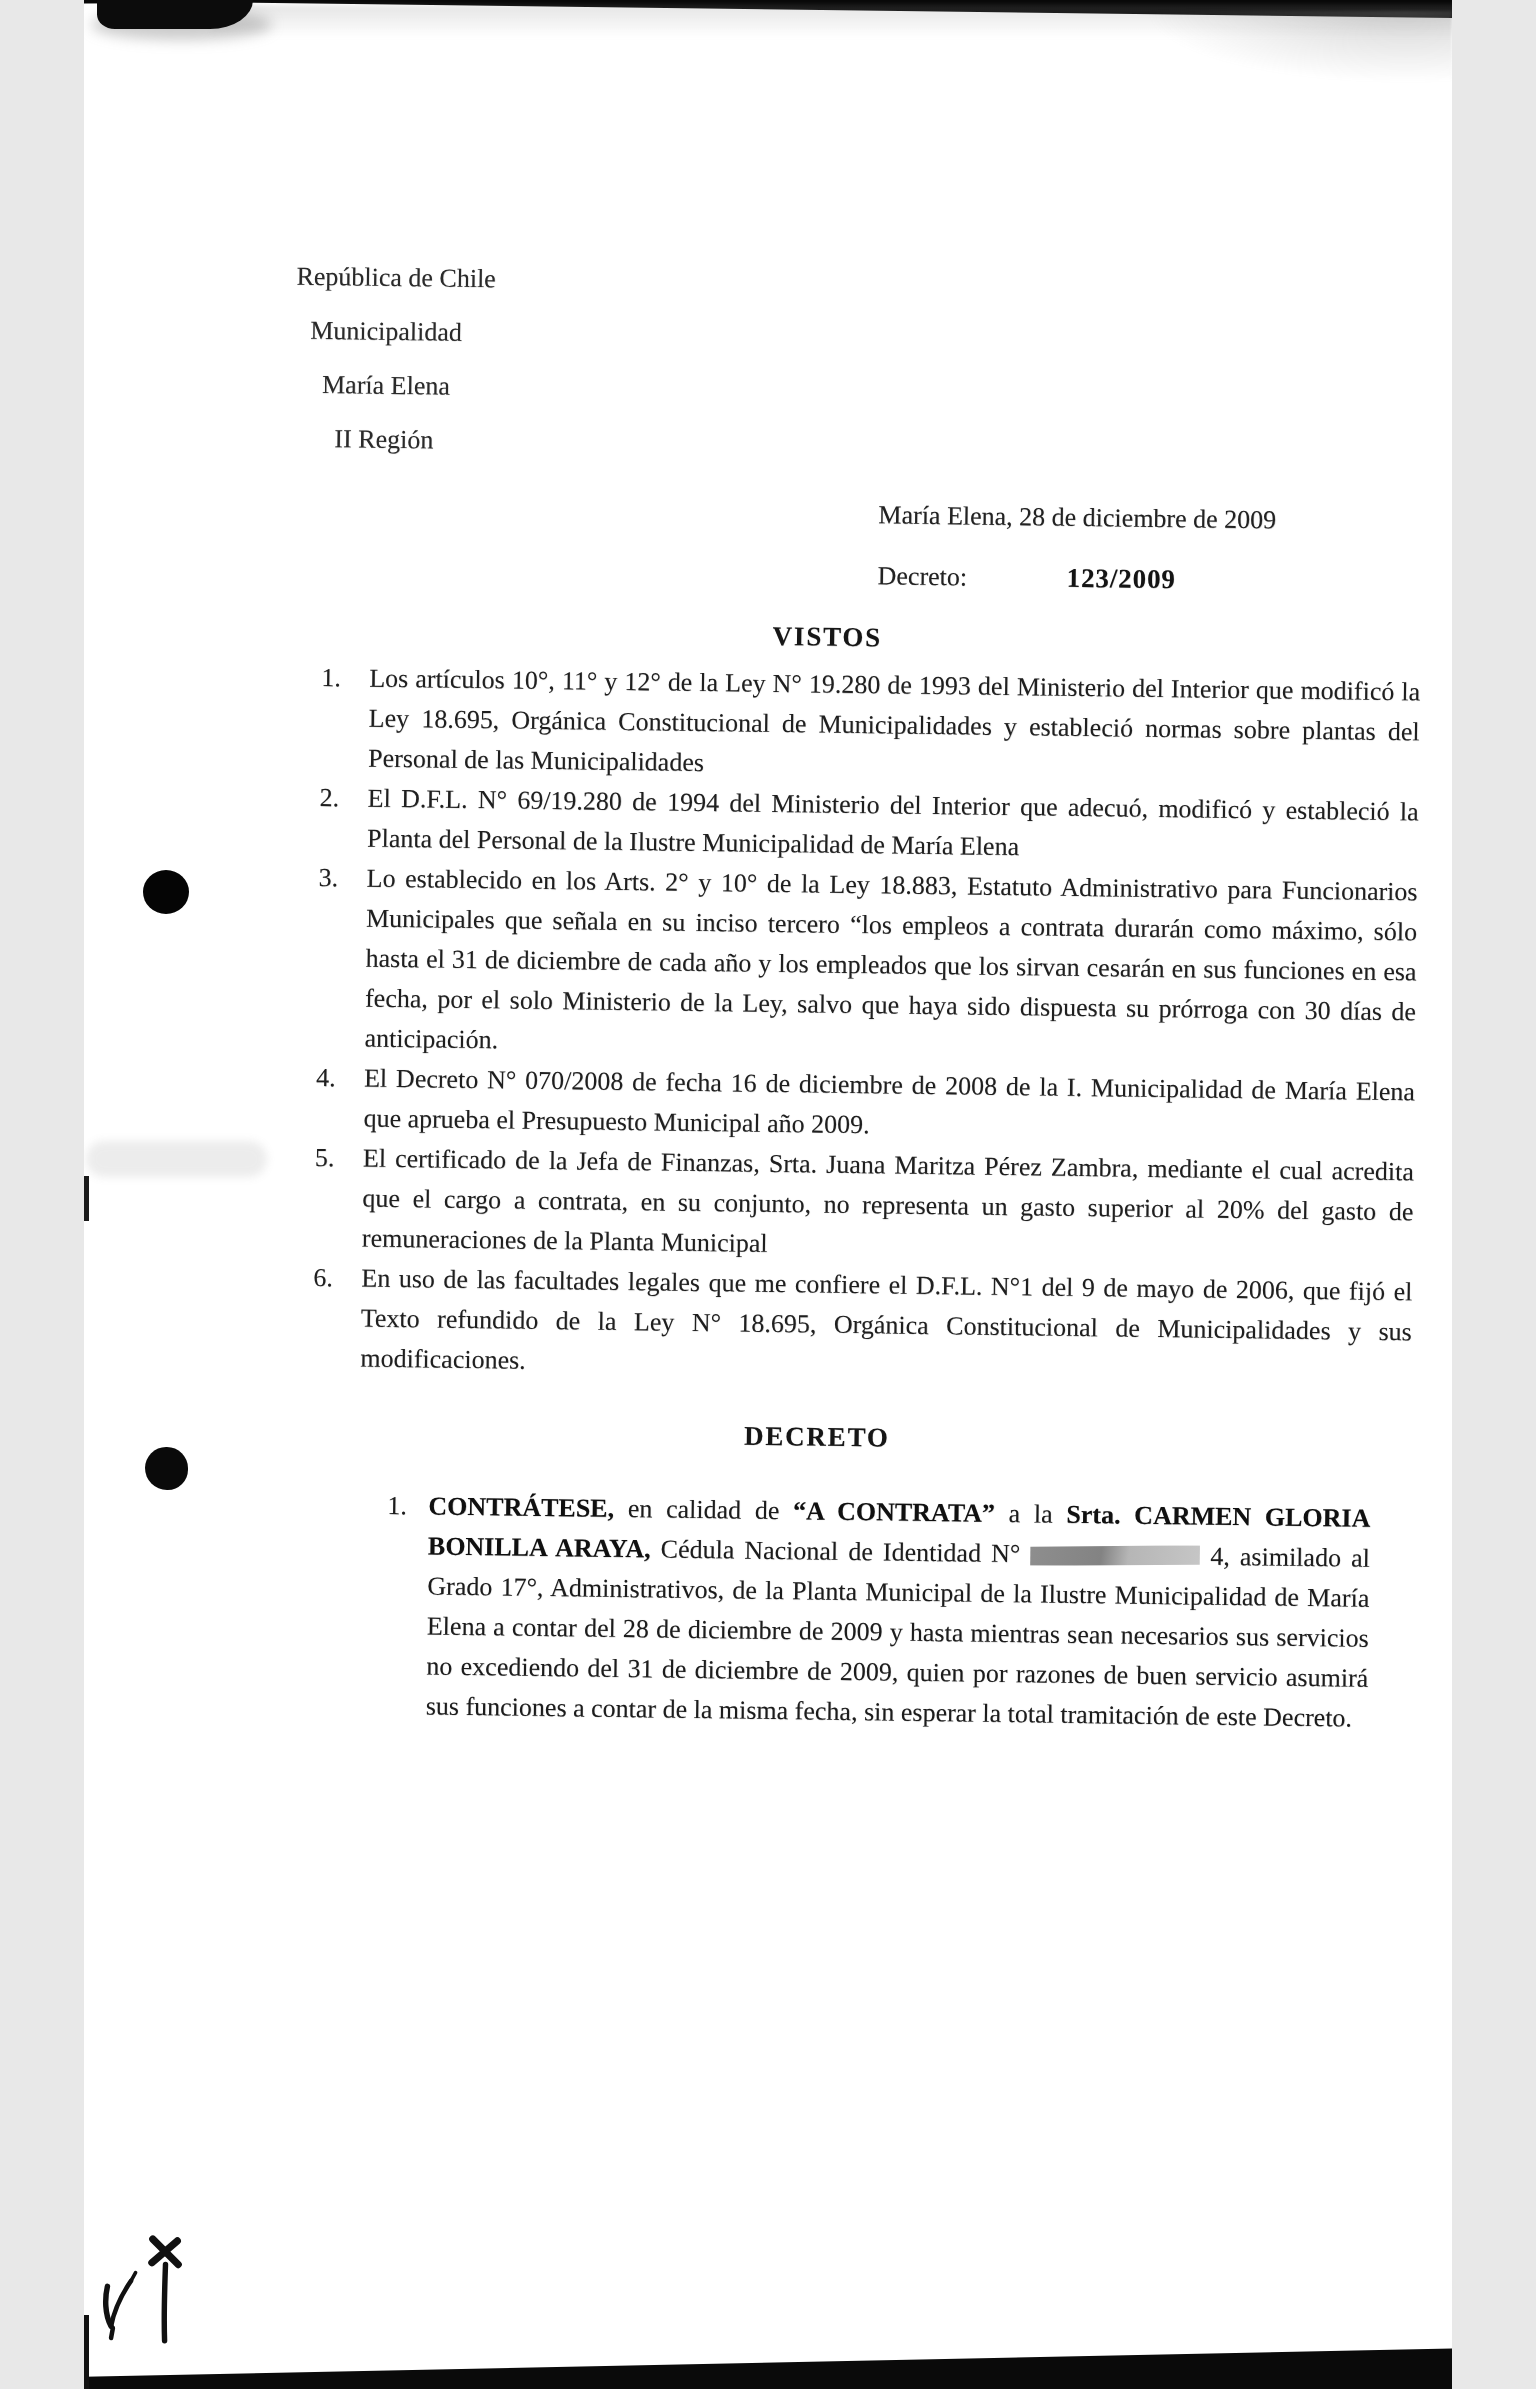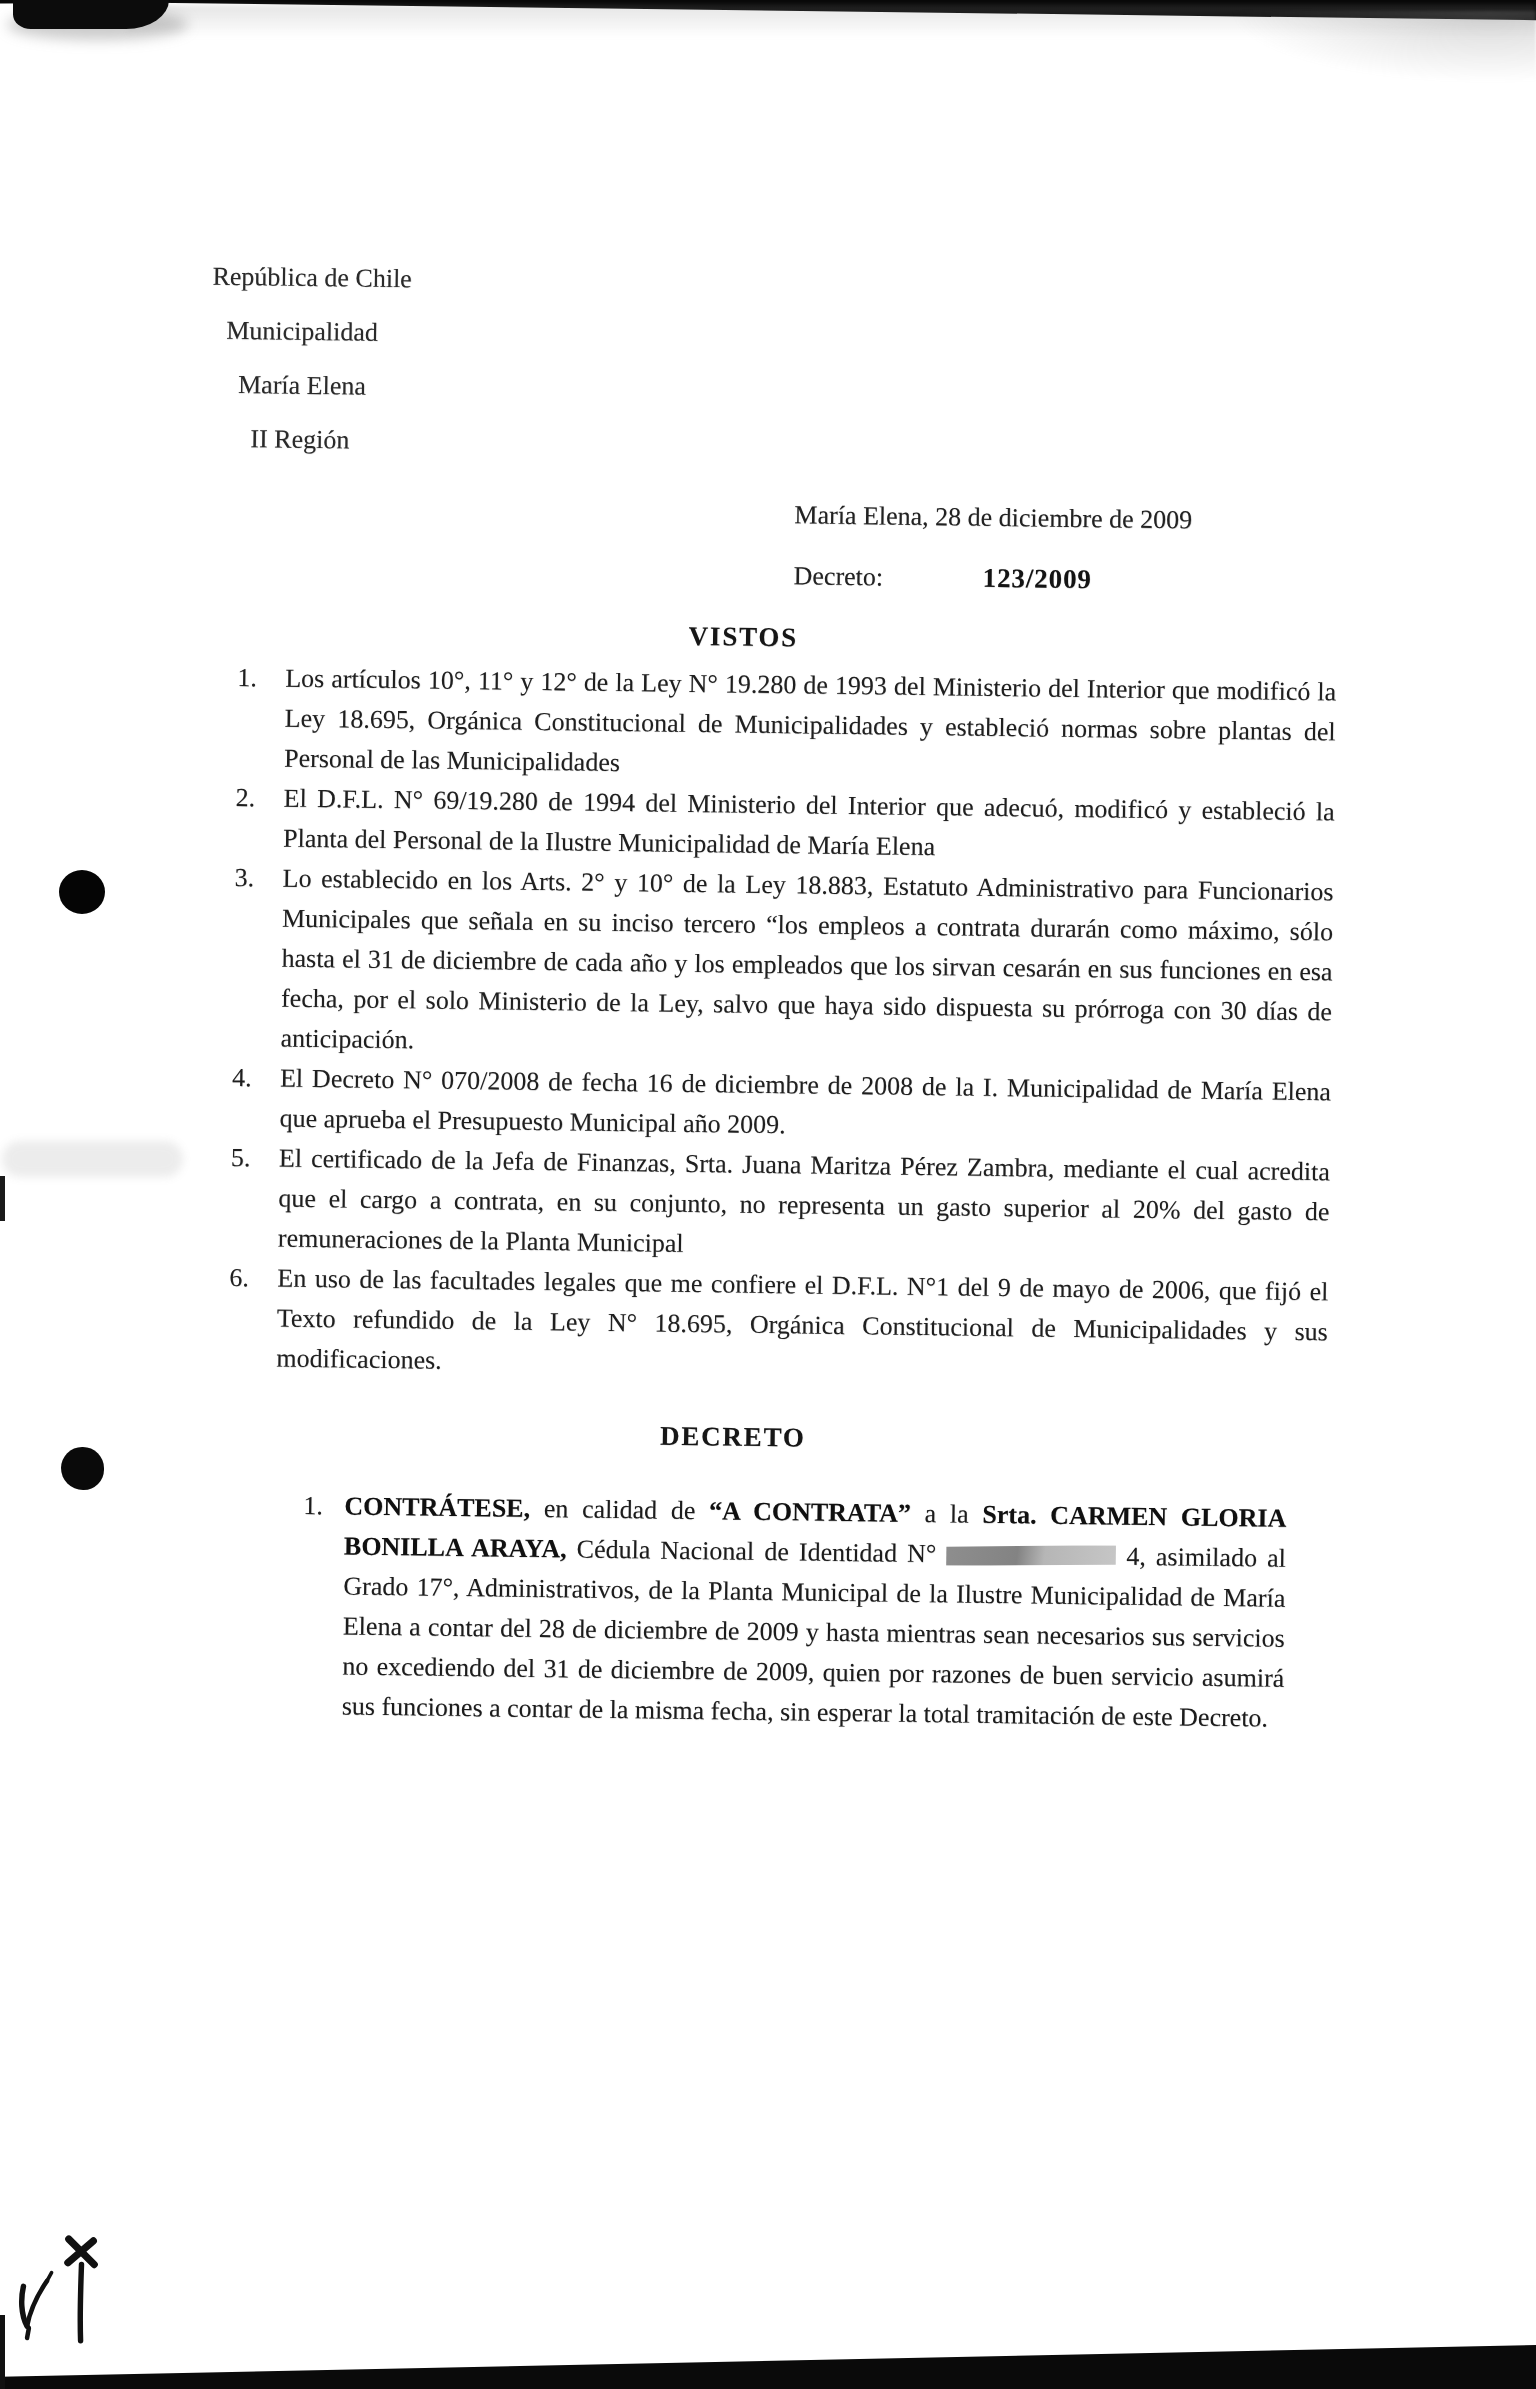--- a/index.html
+++ b/index.html
@@ -1,17 +1,17 @@
 <!DOCTYPE html>
 <html style="font-size:14.5px"><head>
 <meta charset="utf-8">
 <style>
   html,body { margin:0; padding:0; background:#e8e8e8; }
   .page {
-    position:relative; width:1536px; height:2389px; margin:0 auto;
+    position:relative; width:1368px; height:2389px; margin:0 auto;
     background:#ffffff; overflow:hidden;
     font-family:"Liberation Serif","DejaVu Serif",serif;
     color:#222;
   }
   
   .content {
     position:absolute; left:0; top:0; width:1536px;
     transform:rotate(0.75deg); transform-origin:235px 697px;
     text-shadow:0.3px 0.3px 0.7px rgba(45,45,45,0.38);
   }

